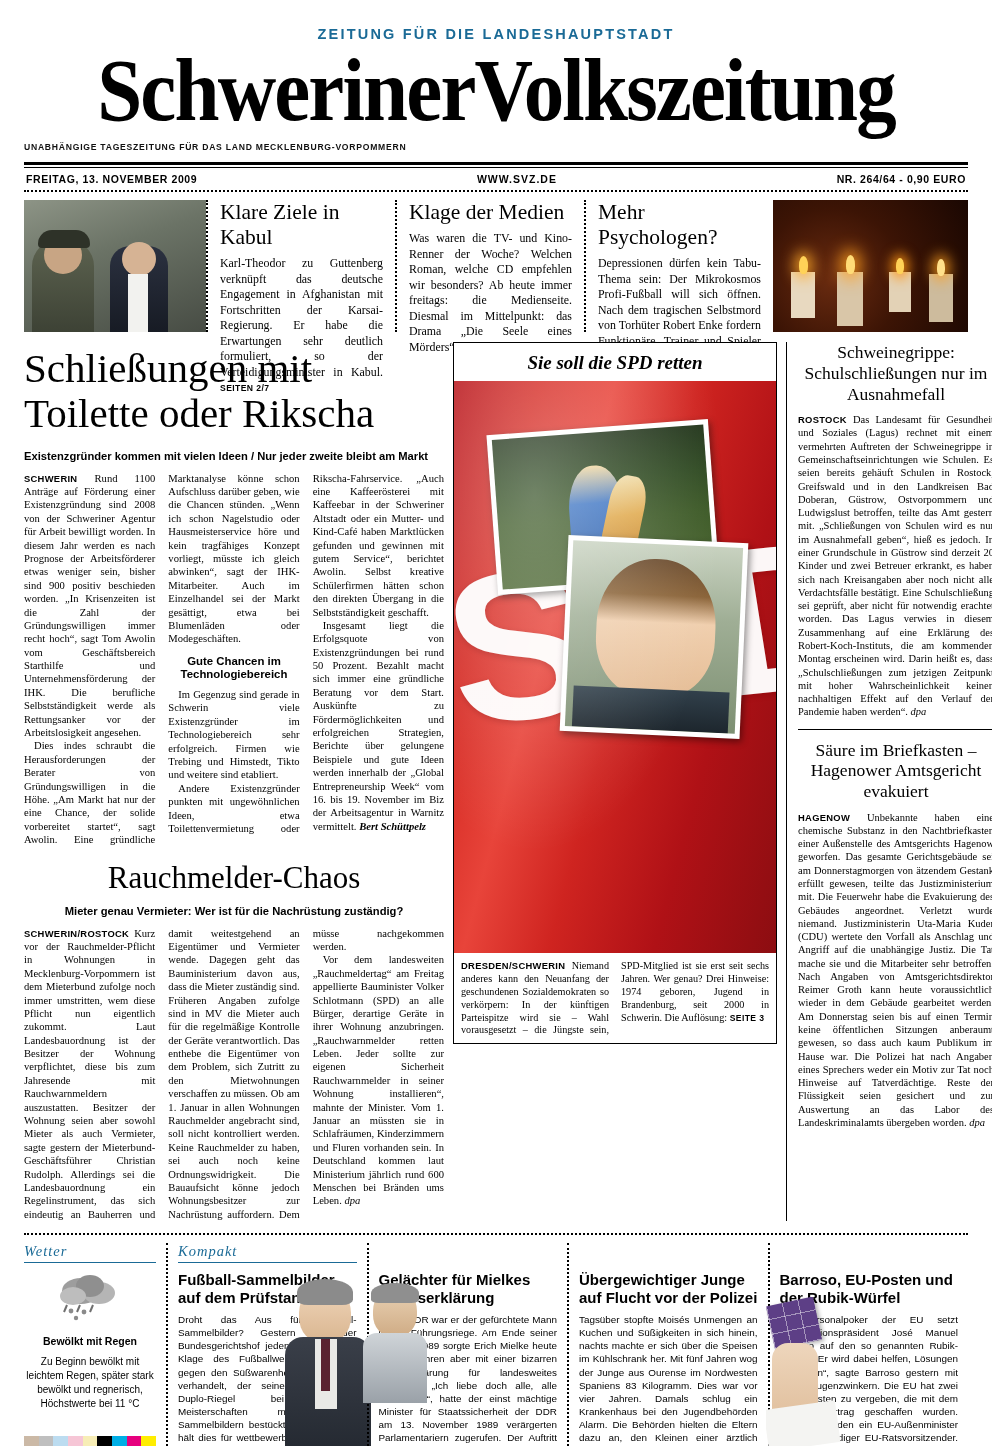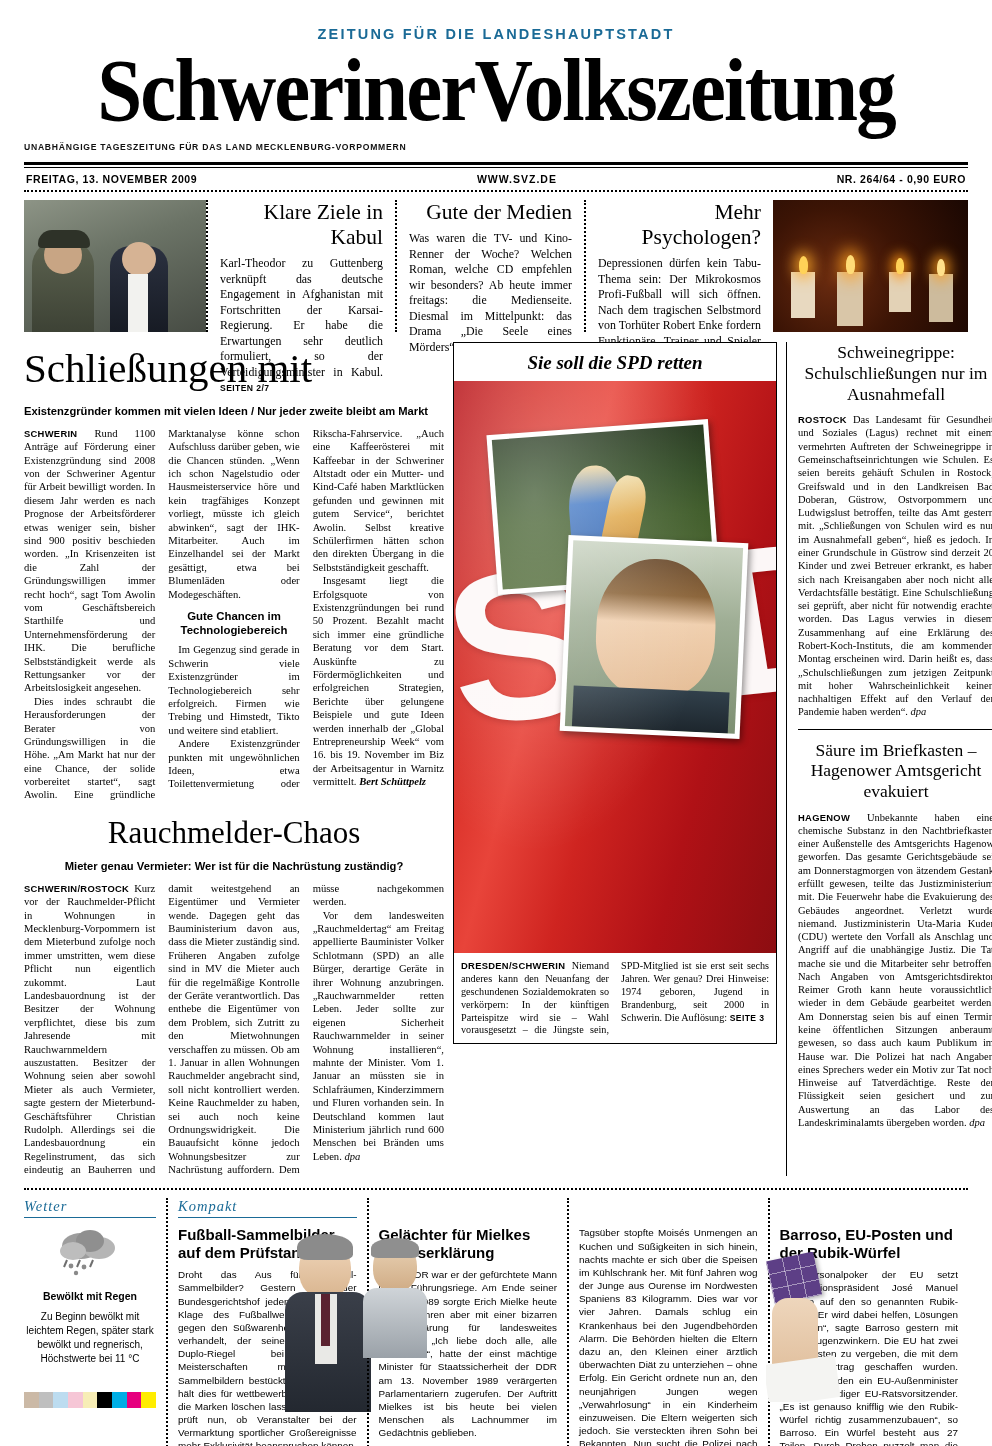--- a/index.html
+++ b/index.html
@@ -21,21 +21,21 @@
             letter-spacing:.6px;padding:5px 2px 5px 2px;}
   .dateline .mid{letter-spacing:1px;}
   .rule-dots{border-top:2px dotted #000;margin-bottom:8px;}
 
   
   .teasers{display:flex;height:132px;margin-top:6px;}
   .teaser-photo{width:182px;flex:0 0 182px;position:relative;overflow:hidden;background:#6d7468;}
   .teaser-photo.right{width:195px;flex:0 0 195px;}
   .tcol{flex:1;padding:0 12px;border-left:2px dotted #000;}
   .tcol:first-of-type{border-left:none;}
-  .tcol h3{margin:0 0 6px 0;font-size:21.5px;font-weight:normal;font-family:"Liberation Serif",serif;text-align:right;}
+  .tcol h3{margin:0 0 6px 0;font-size:21.5px;font-weight:normal;font-family:"Liberation Serif",serif;}
   .tcol p{margin:0;font-size:11.9px;line-height:1.30;text-align:justify;}
   .seite{font-family:"Liberation Sans",sans-serif;font-weight:bold;font-size:8.6px;letter-spacing:.4px;}
 
   
   .main{display:flex;margin-top:10px;}
   .left-block{width:420px;flex:0 0 420px;}
   .center-block{width:324px;flex:0 0 324px;padding:0 9px;}
   .right-block{width:196px;flex:0 0 196px;border-left:1px solid #000;padding-left:11px;}
 
   h1.lead{font-size:41px;line-height:1.09;font-weight:normal;margin:4px 0 0 0;}
@@ -131,21 +131,21 @@
       <div style="position:absolute;left:14px;bottom:84px;width:52px;height:18px;border-radius:14px 14px 4px 4px;background:#2e3228;"></div>
       <div style="position:absolute;left:86px;bottom:0;width:58px;height:86px;background:linear-gradient(180deg,#2b3140,#171b24);border-radius:20px 20px 0 0;"></div>
       <div style="position:absolute;left:98px;bottom:56px;width:34px;height:34px;border-radius:50%;background:#d6b394;"></div>
       <div style="position:absolute;left:104px;bottom:0;width:20px;height:58px;background:#f2f2ef;"></div>
     </div>
     <div class="tcol">
       <h3>Klare Ziele in Kabul</h3>
       <p><span>Karl-Theodor zu Guttenberg verknüpft das deutsche Engagement in Afghanistan mit Fortschritten der Karsai-Regierung. Er habe die Erwartungen sehr deutlich formuliert, so der Verteidigungsminister in Kabul.</span> <span class="seite">SEITEN 2/7</span></p>
     </div>
     <div class="tcol">
-      <h3>Gute der Medien</h3>
+      <h3>Klage der Medien</h3>
       <p><span>Was waren die TV- und Kino-Renner der Woche? Welchen Roman, welche CD empfehlen wir besonders? Ab heute immer freitags: die Medienseite. Diesmal im Mittelpunkt: das Drama „Die Seele eines Mörders“.</span> <span class="seite">SEITE 22</span></p>
     </div>
     <div class="tcol">
       <h3>Mehr Psychologen?</h3>
       <p><span>Depressionen dürfen kein Tabu-Thema sein: Der Mikrokosmos Profi-Fußball will sich öffnen. Nach dem tragischen Selbstmord von Torhüter Robert Enke fordern Funktionäre, Trainer und Spieler ein rasches Umdenken.</span> <span class="seite">SEITE 9</span></p>
     </div>
     <div class="teaser-photo right" style="background:radial-gradient(circle at 30% 60%,#6a2b10 0%,#3c1405 45%,#1a0702 100%);">
       <div style="position:absolute;left:18px;bottom:14px;width:24px;height:46px;background:#e8d9c0;"></div>
       <div style="position:absolute;left:26px;bottom:58px;width:9px;height:18px;border-radius:50% 50% 40% 40%;background:#ffd257;box-shadow:0 0 14px 5px rgba(255,170,40,.8);"></div>
       <div style="position:absolute;left:64px;bottom:6px;width:26px;height:54px;background:#d9c6a8;"></div>
@@ -155,20 +155,21 @@
       <div style="position:absolute;left:156px;bottom:10px;width:24px;height:48px;background:#cdbb9d;"></div>
       <div style="position:absolute;left:164px;bottom:56px;width:8px;height:17px;border-radius:50% 50% 40% 40%;background:#ffe08a;box-shadow:0 0 13px 5px rgba(255,160,30,.8);"></div>
     </div>
   </div>
 
   <div class="main">
 
     <div class="left-block">
       <h1 class="lead">
         <span>Schließungen mit</span><br>
+        <span>Toilette oder Rikscha</span>
       </h1>
       <div class="subhead">Existenzgründer kommen mit vielen Ideen / Nur jeder zweite bleibt am Markt</div>
 
       <div class="cols3">
         <p class="first"><span class="loc">SCHWERIN</span> <span>Rund 1100 Anträge auf Förderung einer Existenzgründung sind 2008 von der Schweriner Agentur für Arbeit bewilligt worden. In diesem Jahr werden es nach Prognose der Arbeitsförderer etwas weniger sein, bisher sind 900 positiv beschieden worden. „In Krisenzeiten ist die Zahl der Gründungswilligen immer recht hoch“, sagt Tom Awolin vom Geschäftsbereich Starthilfe und Unternehmensförderung der IHK. Die berufliche Selbstständigkeit werde als Rettungsanker vor der Arbeitslosigkeit angesehen.</span></p>
         <p>Dies indes schraubt die Herausforderungen der Berater von Gründungswilligen in die Höhe. „Am Markt hat nur der eine Chance, der solide vorbereitet startet“, sagt Awolin. Eine gründliche Marktanalyse könne schon Aufschluss darüber geben, wie die Chancen stünden. „Wenn ich schon Nagelstudio oder Hausmeisterservice höre und kein tragfähiges Konzept vorliegt, müsste ich gleich abwinken“, sagt der IHK-Mitarbeiter. Auch im Einzelhandel sei der Markt gesättigt, etwa bei Blumenläden oder Modegeschäften.</p>
         <div class="crosshead">Gute Chancen im Technologiebereich</div>
         <p>Im Gegenzug sind gerade in Schwerin viele Existenzgründer im Technologiebereich sehr erfolgreich. Firmen wie Trebing und Himstedt, Tikto und weitere sind etabliert.</p>
         <p>Andere Existenzgründer punkten mit ungewöhnlichen Ideen, etwa Toilettenvermietung oder Rikscha-Fahrservice. „Auch eine Kaffeerösterei mit Kaffeebar in der Schweriner Altstadt oder ein Mutter- und Kind-Café haben Marktlücken gefunden und gewinnen mit gutem Service“, berichtet Awolin. Selbst kreative Schülerfirmen hätten schon den direkten Übergang in die Selbstständigkeit geschafft.</p>
         <p><span>Insgesamt liegt die Erfolgsquote von Existenzgründungen bei rund 50 Prozent. Bezahlt macht sich immer eine gründliche Beratung vor dem Start. Auskünfte zu Fördermöglichkeiten und erfolgreichen Strategien, Berichte über gelungene Beispiele und gute Ideen werden innerhalb der „Global Entrepreneurship Week“ vom 16. bis 19. November im Biz der Arbeitsagentur in Warnitz vermittelt.</span> <span class="byline">Bert Schüttpelz</span></p>
@@ -266,20 +267,21 @@
       <div class="kphoto" style="left:-6px;top:40px;width:64px;height:120px;overflow:hidden;">
         <div style="position:absolute;left:10px;top:4px;width:44px;height:50px;border-radius:48% 48% 44% 44%;background:linear-gradient(180deg,#ead3b6,#cfab84);"></div>
         <div style="position:absolute;left:8px;top:0;width:48px;height:20px;border-radius:50% 50% 16% 16%;background:#8f8f8f;"></div>
         <div style="position:absolute;left:0;top:50px;width:64px;height:70px;background:linear-gradient(180deg,#cfd4d8,#9aa1a8);border-radius:14px 14px 0 0;"></div>
       </div>
       <p><span>In der DDR war er der gefürchtete Mann in der Führungsriege. Am Ende seiner Karriere 1989 sorgte Erich Mielke heute vor 20 Jahren aber mit einer bizarren Liebeserklärung für landesweites Gelächter. „Ich liebe doch alle, alle Menschen!“, hatte der einst mächtige Minister für Staatssicherheit der DDR am 13. November 1989 verärgerten Parlamentariern zugerufen. Der Auftritt Mielkes ist bis heute bei vielen Menschen als Lachnummer im Gedächtnis geblieben.</span> </p>
     </div>
 
     <div class="kcol">
       <div class="label" style="visibility:hidden;">&nbsp;</div>
+      <h4>Übergewichtiger Junge auf Flucht vor der Polizei</h4>
       <p><span>Tagsüber stopfte Moisés Unmengen an Kuchen und Süßigkeiten in sich hinein, nachts machte er sich über die Speisen im Kühlschrank her. Mit fünf Jahren wog der Junge aus Ourense im Nordwesten Spaniens 83 Kilogramm. Dies war vor vier Jahren. Damals schlug ein Krankenhaus bei den Jugendbehörden Alarm. Die Behörden hielten die Eltern dazu an, den Kleinen einer ärztlich überwachten Diät zu unterziehen – ohne Erfolg. Ein Gericht ordnete nun an, den neunjährigen Jungen wegen „Verwahrlosung“ in ein Kinderheim einzuweisen. Die Eltern weigerten sich jedoch. Sie versteckten ihren Sohn bei Bekannten. Nun sucht die Polizei nach dem Jungen.</span> </p>
     </div>
 
     <div class="kcol">
       <div class="label" style="visibility:hidden;">&nbsp;</div>
       <h4>Barroso, EU-Posten und der Rubik-Würfel</h4>
       <div class="kphoto" style="left:-4px;top:54px;width:78px;height:150px;overflow:hidden;">
         <div style="position:absolute;left:4px;top:4px;width:48px;height:44px;background:#5d3f86;transform:rotate(-12deg);box-shadow:2px 2px 4px rgba(0,0,0,.3);"></div>
         <div style="position:absolute;left:4px;top:4px;width:48px;height:44px;transform:rotate(-12deg);
              background:repeating-linear-gradient(90deg,rgba(255,255,255,.45) 0 1px,transparent 1px 16px),

